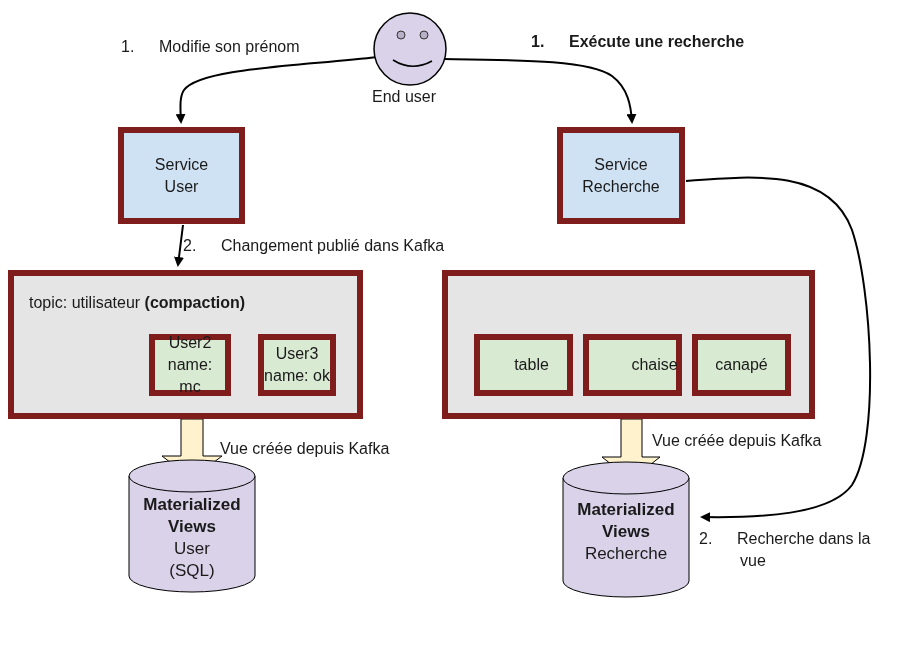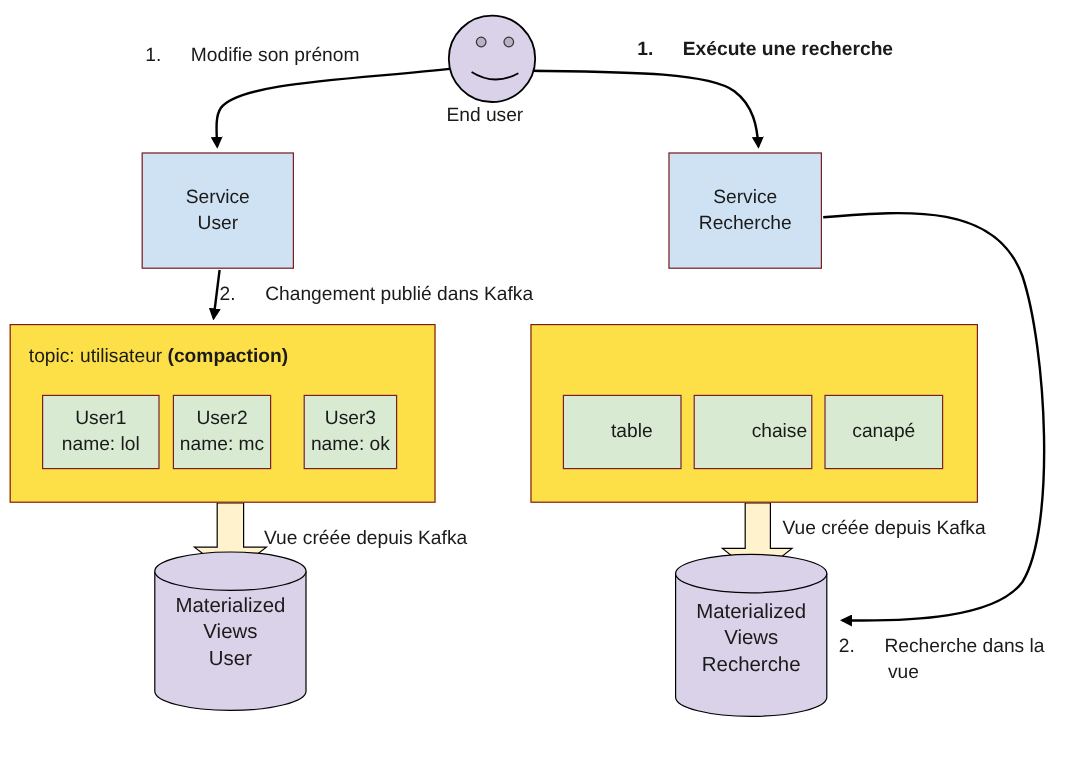--- a/index.html
+++ b/index.html
@@ -1,30 +1,30 @@
 <!DOCTYPE html>
 <html><head>
   <meta charset="utf-8">
   <style>
     html, body { margin: 0; padding: 0; background: #ffffff; }
     body { width: 897px; height: 645px; position: relative; overflow: hidden;
            font-family: "Liberation Sans", sans-serif; color: #1a1a1a; }
     .abs { position: absolute; }
     .lbl { font-size: 16px; white-space: nowrap; }
     .num { display: inline-block; width: 38px; }
-    .box { position: absolute; box-sizing: border-box; border: 1px solid #7f1d1d;
+    .box { position: absolute; box-sizing: border-box; border: 6px solid #7f1d1d;
            display: flex; align-items: center; justify-content: center; text-align: center;
            font-size: 16px; line-height: 22px; }
     .service { background: #cfe2f3; }
-    .topic { background: #fde047; display: block; }
+    .topic { background: #e5e5e5; display: block; }
     .topic-title { position: absolute; left: 15px; top: 16px; font-size: 16px; white-space: nowrap; }
     .topic-title b { font-weight: bold; }
     .record { background: #d9ead3; }
     .cyl-text { position: absolute; text-align: center; font-size: 17px; line-height: 22px; }
-    .cyl-text .b { font-weight: normal; display: block; }
+    .cyl-text .b { font-weight: bold; display: block; }
     .cyl-text .n { display: block; }
     svg { position: absolute; left: 0; top: 0; }
   </style>
 </head>
 <body>
 
 <svg width="897" height="645" viewBox="0 0 897 645">
   <defs>
     <marker id="ah" markerWidth="10" markerHeight="10" refX="8" refY="5" orient="auto" markerUnits="userSpaceOnUse">
       <path d="M0,0 L10,5 L0,10 z" fill="#000"></path>
@@ -76,23 +76,20 @@
   <div><span>Service</span><br><span>User</span></div>
 </div>
 <div class="box service" style="left:557px; top:127px; width:128px; height:97px;">
   <div><span>Service</span><br><span>Recherche</span></div>
 </div>
 
 <div class="box topic" style="left:8px; top:270px; width:355px; height:149px;">
   <div class="topic-title">
     <span>topic: utilisateur </span><b>(compaction)</b>
   </div>
-  <div class="box record" style="left:26px; top:58px; width:98px; height:62px;">
-    <div><span>User1</span><br><span>name: lol</span></div>
-  </div>
   <div class="box record" style="left:135px; top:58px; width:82px; height:62px;">
     <div><span>User2</span><br><span>name: mc</span></div>
   </div>
   <div class="box record" style="left:244px; top:58px; width:78px; height:62px;">
     <div><span>User3</span><br><span>name: ok</span></div>
   </div>
 </div>
 
 <div class="box topic" style="left:442px; top:270px; width:373px; height:149px;">
   <div class="box record" style="left:26px; top:58px; width:99px; height:62px;padding-left:16px;">
@@ -111,18 +108,19 @@
 
 <div class="abs lbl" style="left:699px; top:528px; line-height:22px;">
   <span class="num">2.</span><span>Recherche dans la</span><br>
   <span style="display:inline-block; width:41px;"></span><span>vue</span>
 </div>
 
 <div class="cyl-text" style="left:129px; top:494px; width:126px;">
   <span class="b">Materialized</span>
   <span class="b">Views</span>
   <span class="n">User</span>
+  <span class="n">(SQL)</span>
 </div>
 <div class="cyl-text" style="left:563px; top:499px; width:126px;">
   <span class="b">Materialized</span>
   <span class="b">Views</span>
   <span class="n">Recherche</span>
 </div>
 
 </body></html>

